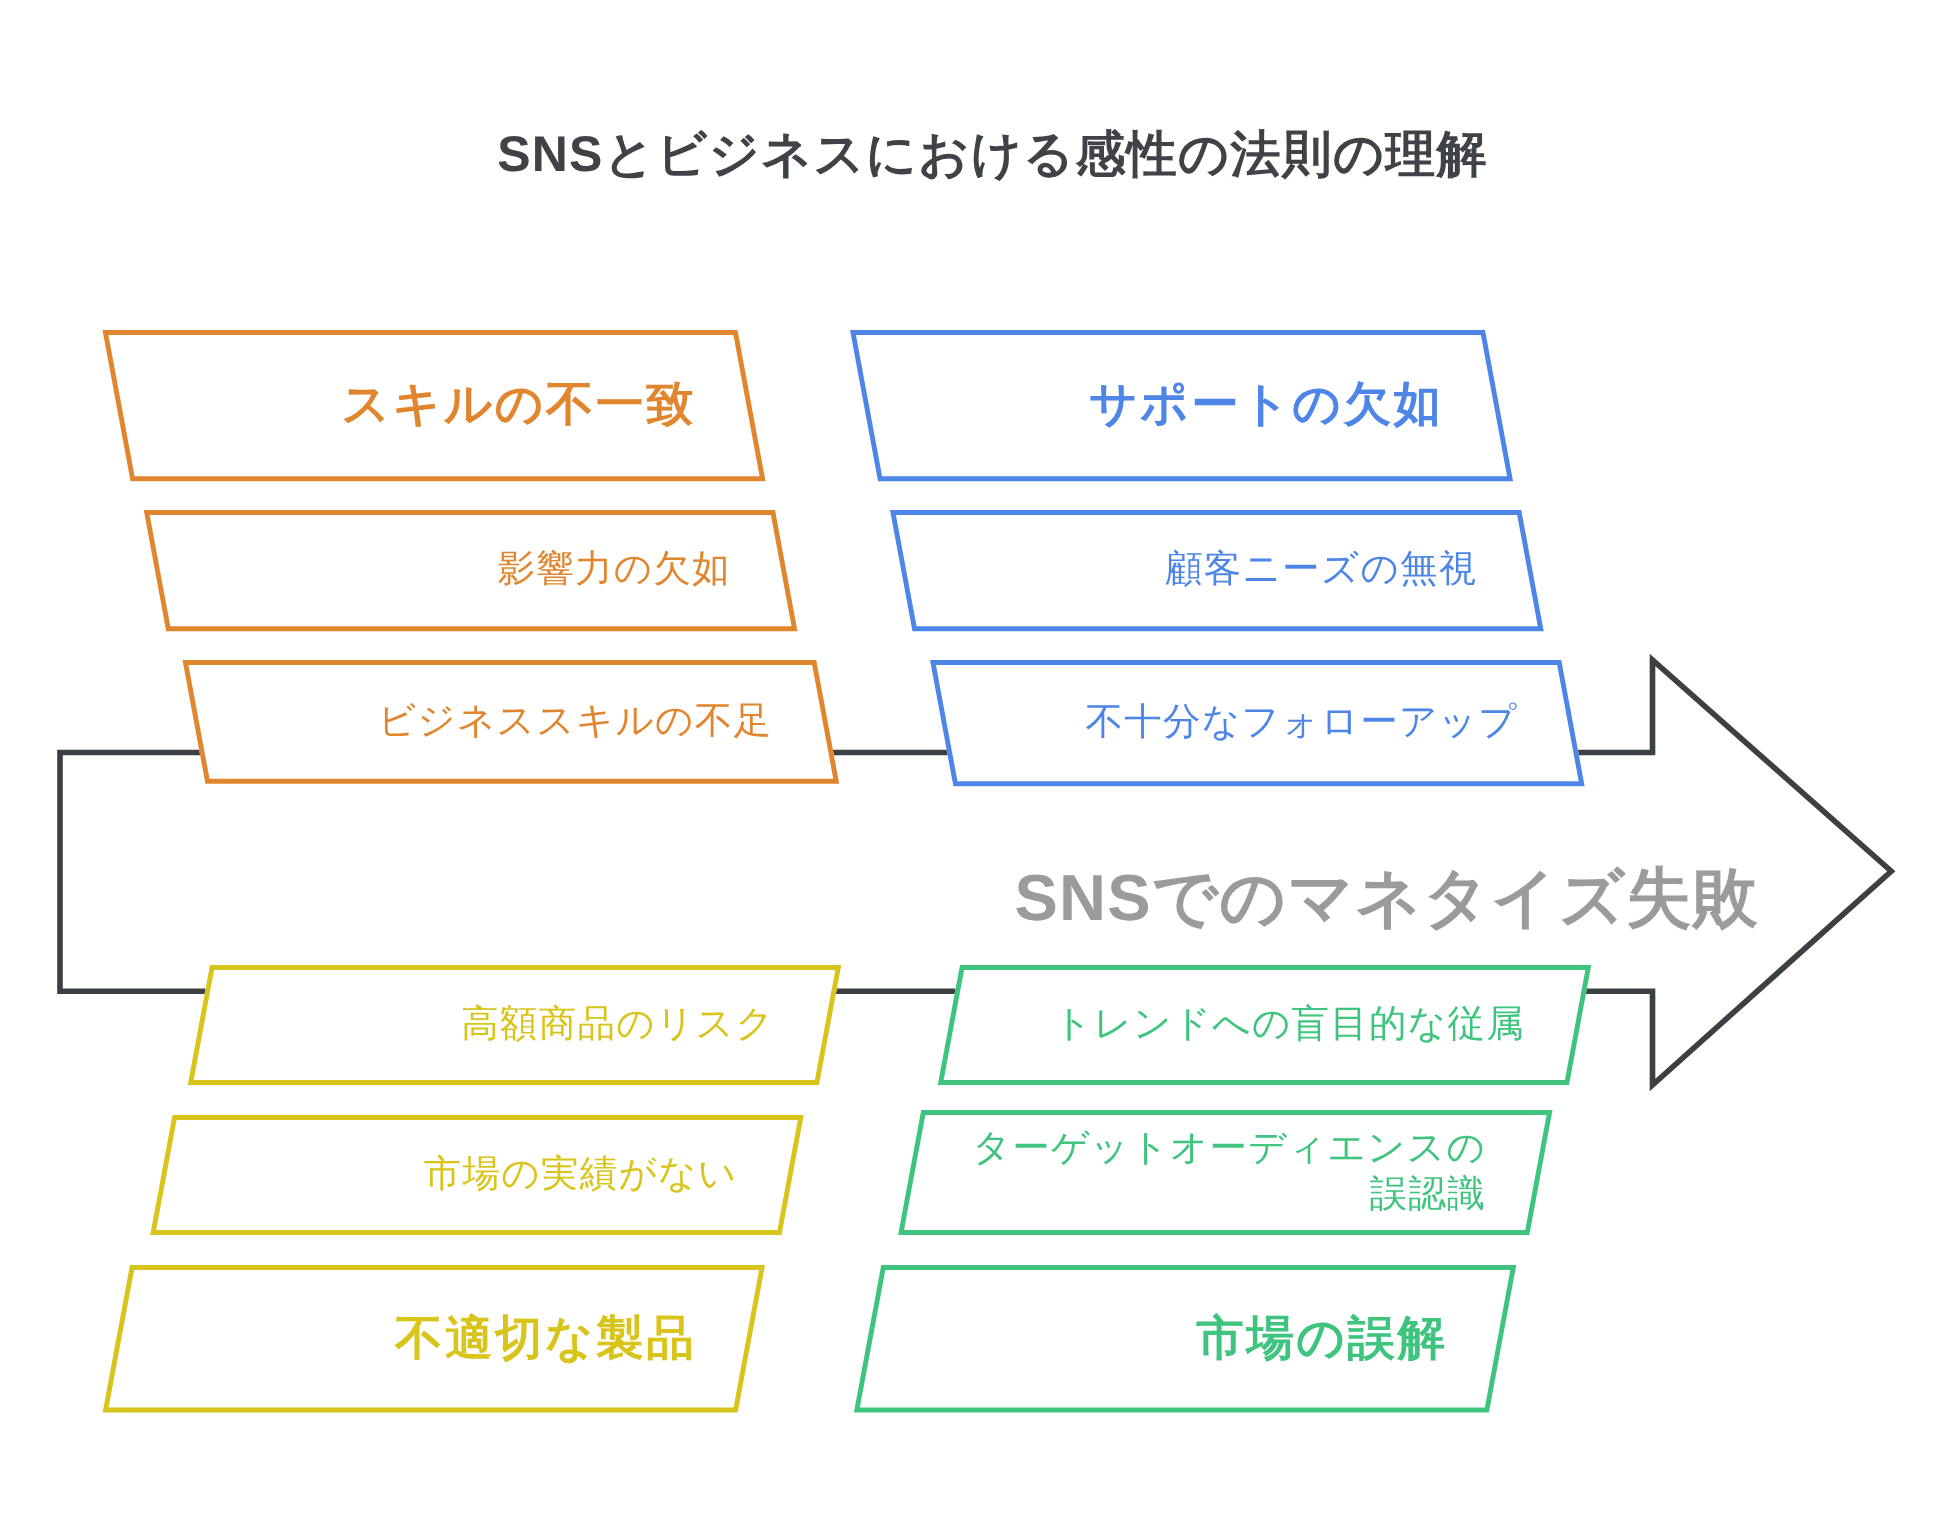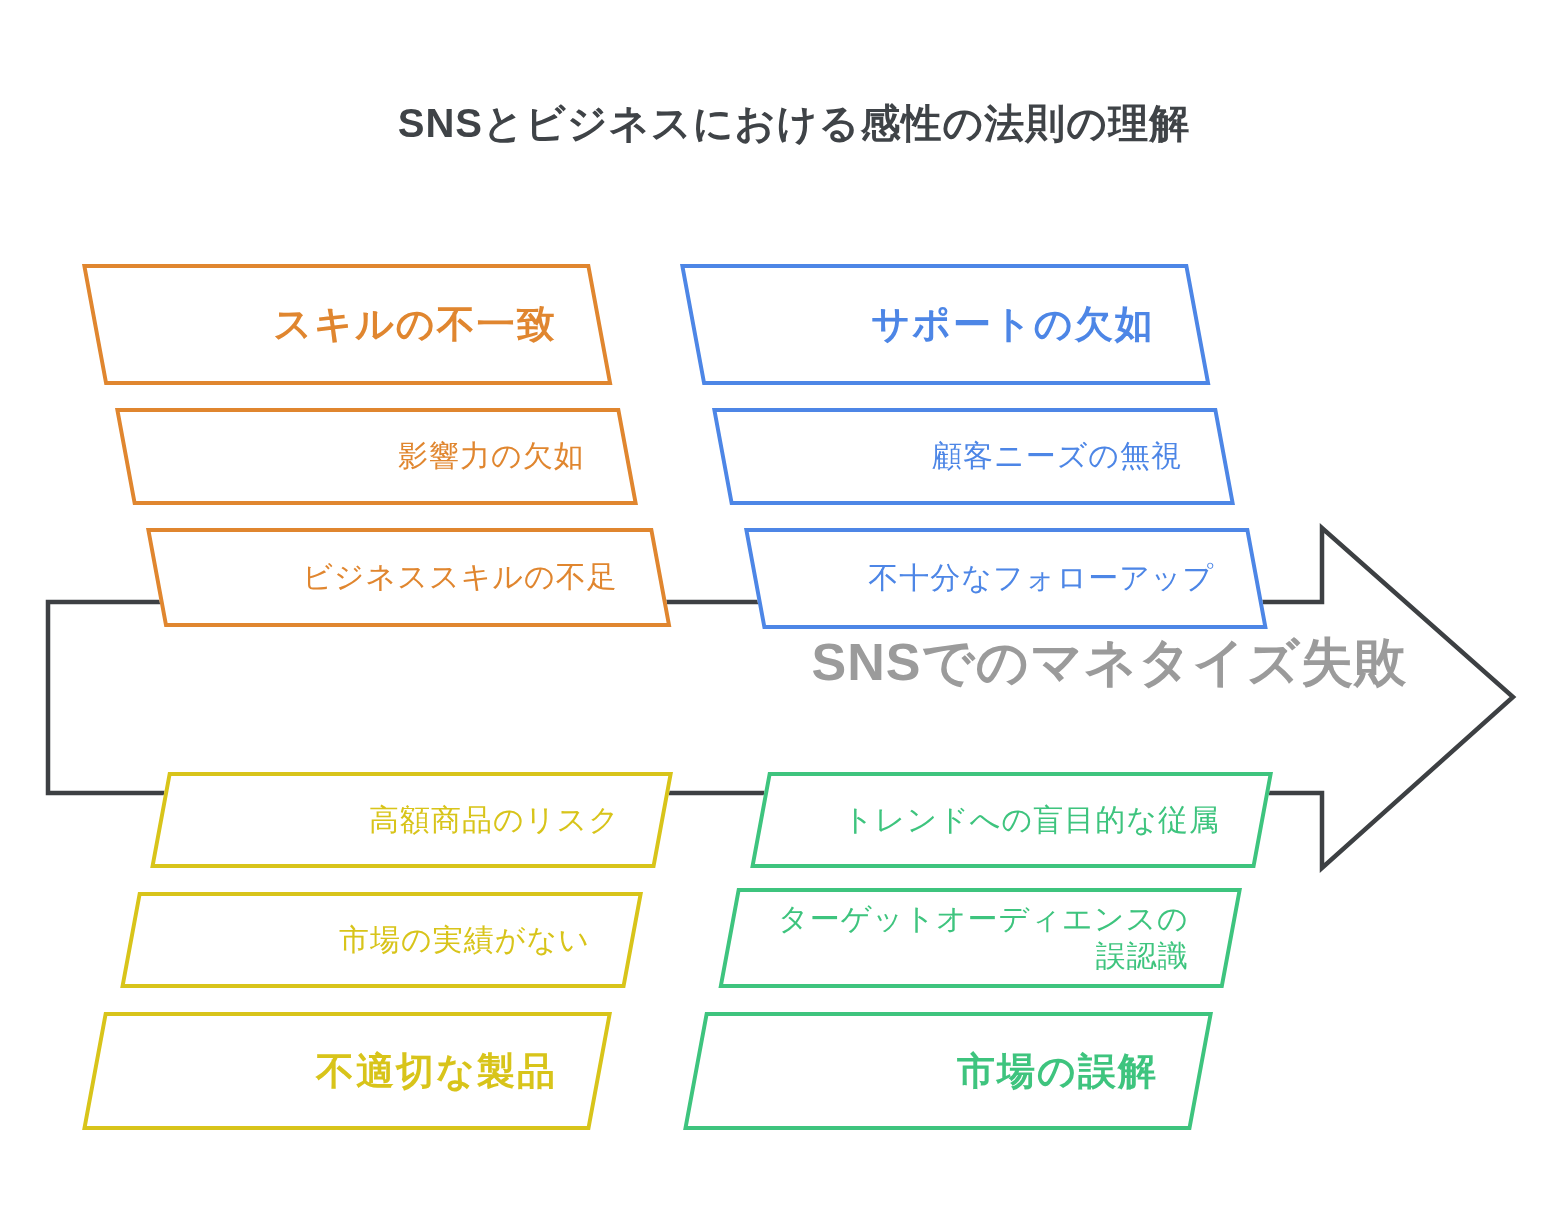--- a/index.html
+++ b/index.html
@@ -11,21 +11,21 @@
   .canvas{position:relative;width:1564px;height:1228px;background:#ffffff;overflow:hidden;}
 
   .title{
     position:absolute;left:12px;top:96px;width:100%;text-align:center;
     font-size:40px;font-weight:bold;color:var(--titletext);letter-spacing:1px;z-index:3;
   }
 
   .spine-svg{position:absolute;left:0;top:0;z-index:1;}
 
   .arrow-label{
-    position:absolute;top:628px;right:157px;z-index:1;
+    position:absolute;top:684px;right:157px;z-index:1;
     font-size:52px;font-weight:bold;color:var(--arrowtext);letter-spacing:1px;white-space:nowrap;
   }
 
   .box{
     position:absolute;box-sizing:border-box;background:#ffffff;border:4px solid;
     display:flex;align-items:center;justify-content:flex-end;
     padding:0 40px 0 30px;z-index:2;
   }
   .lean-r{transform:skewX(10.5deg);transform-origin:0 0;}
   .lean-r .txt{transform:skewX(-10.5deg);}

